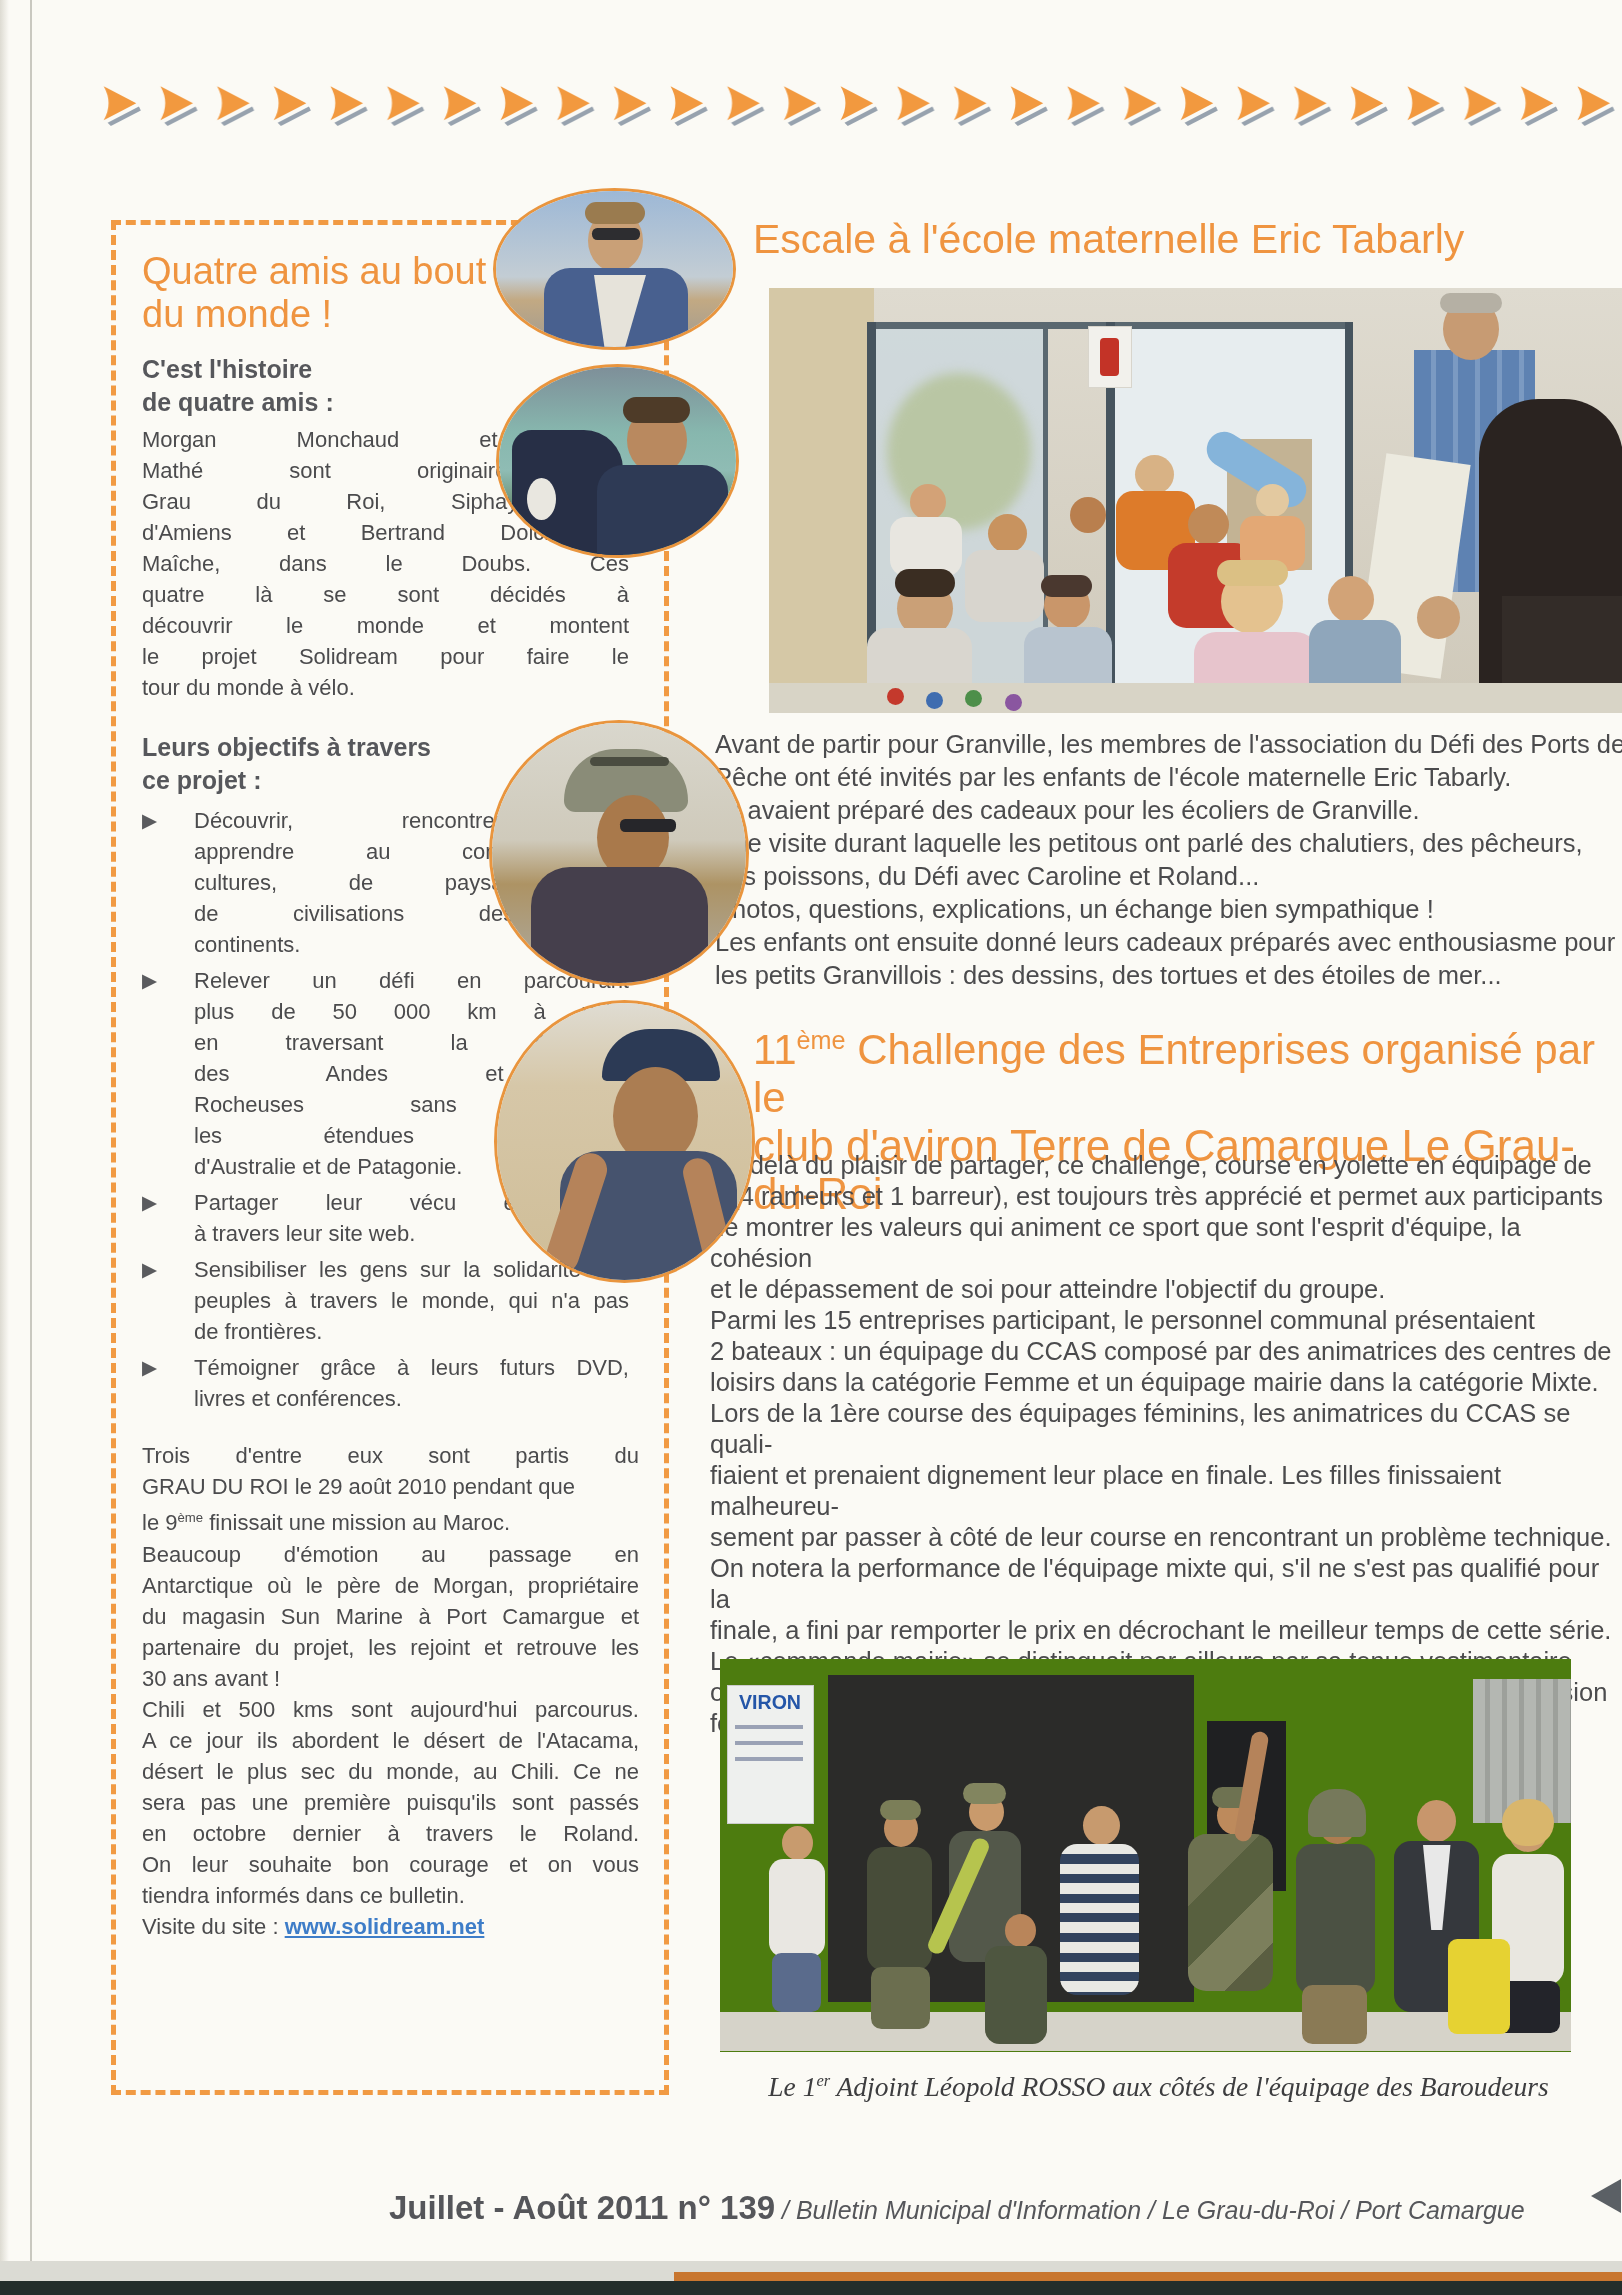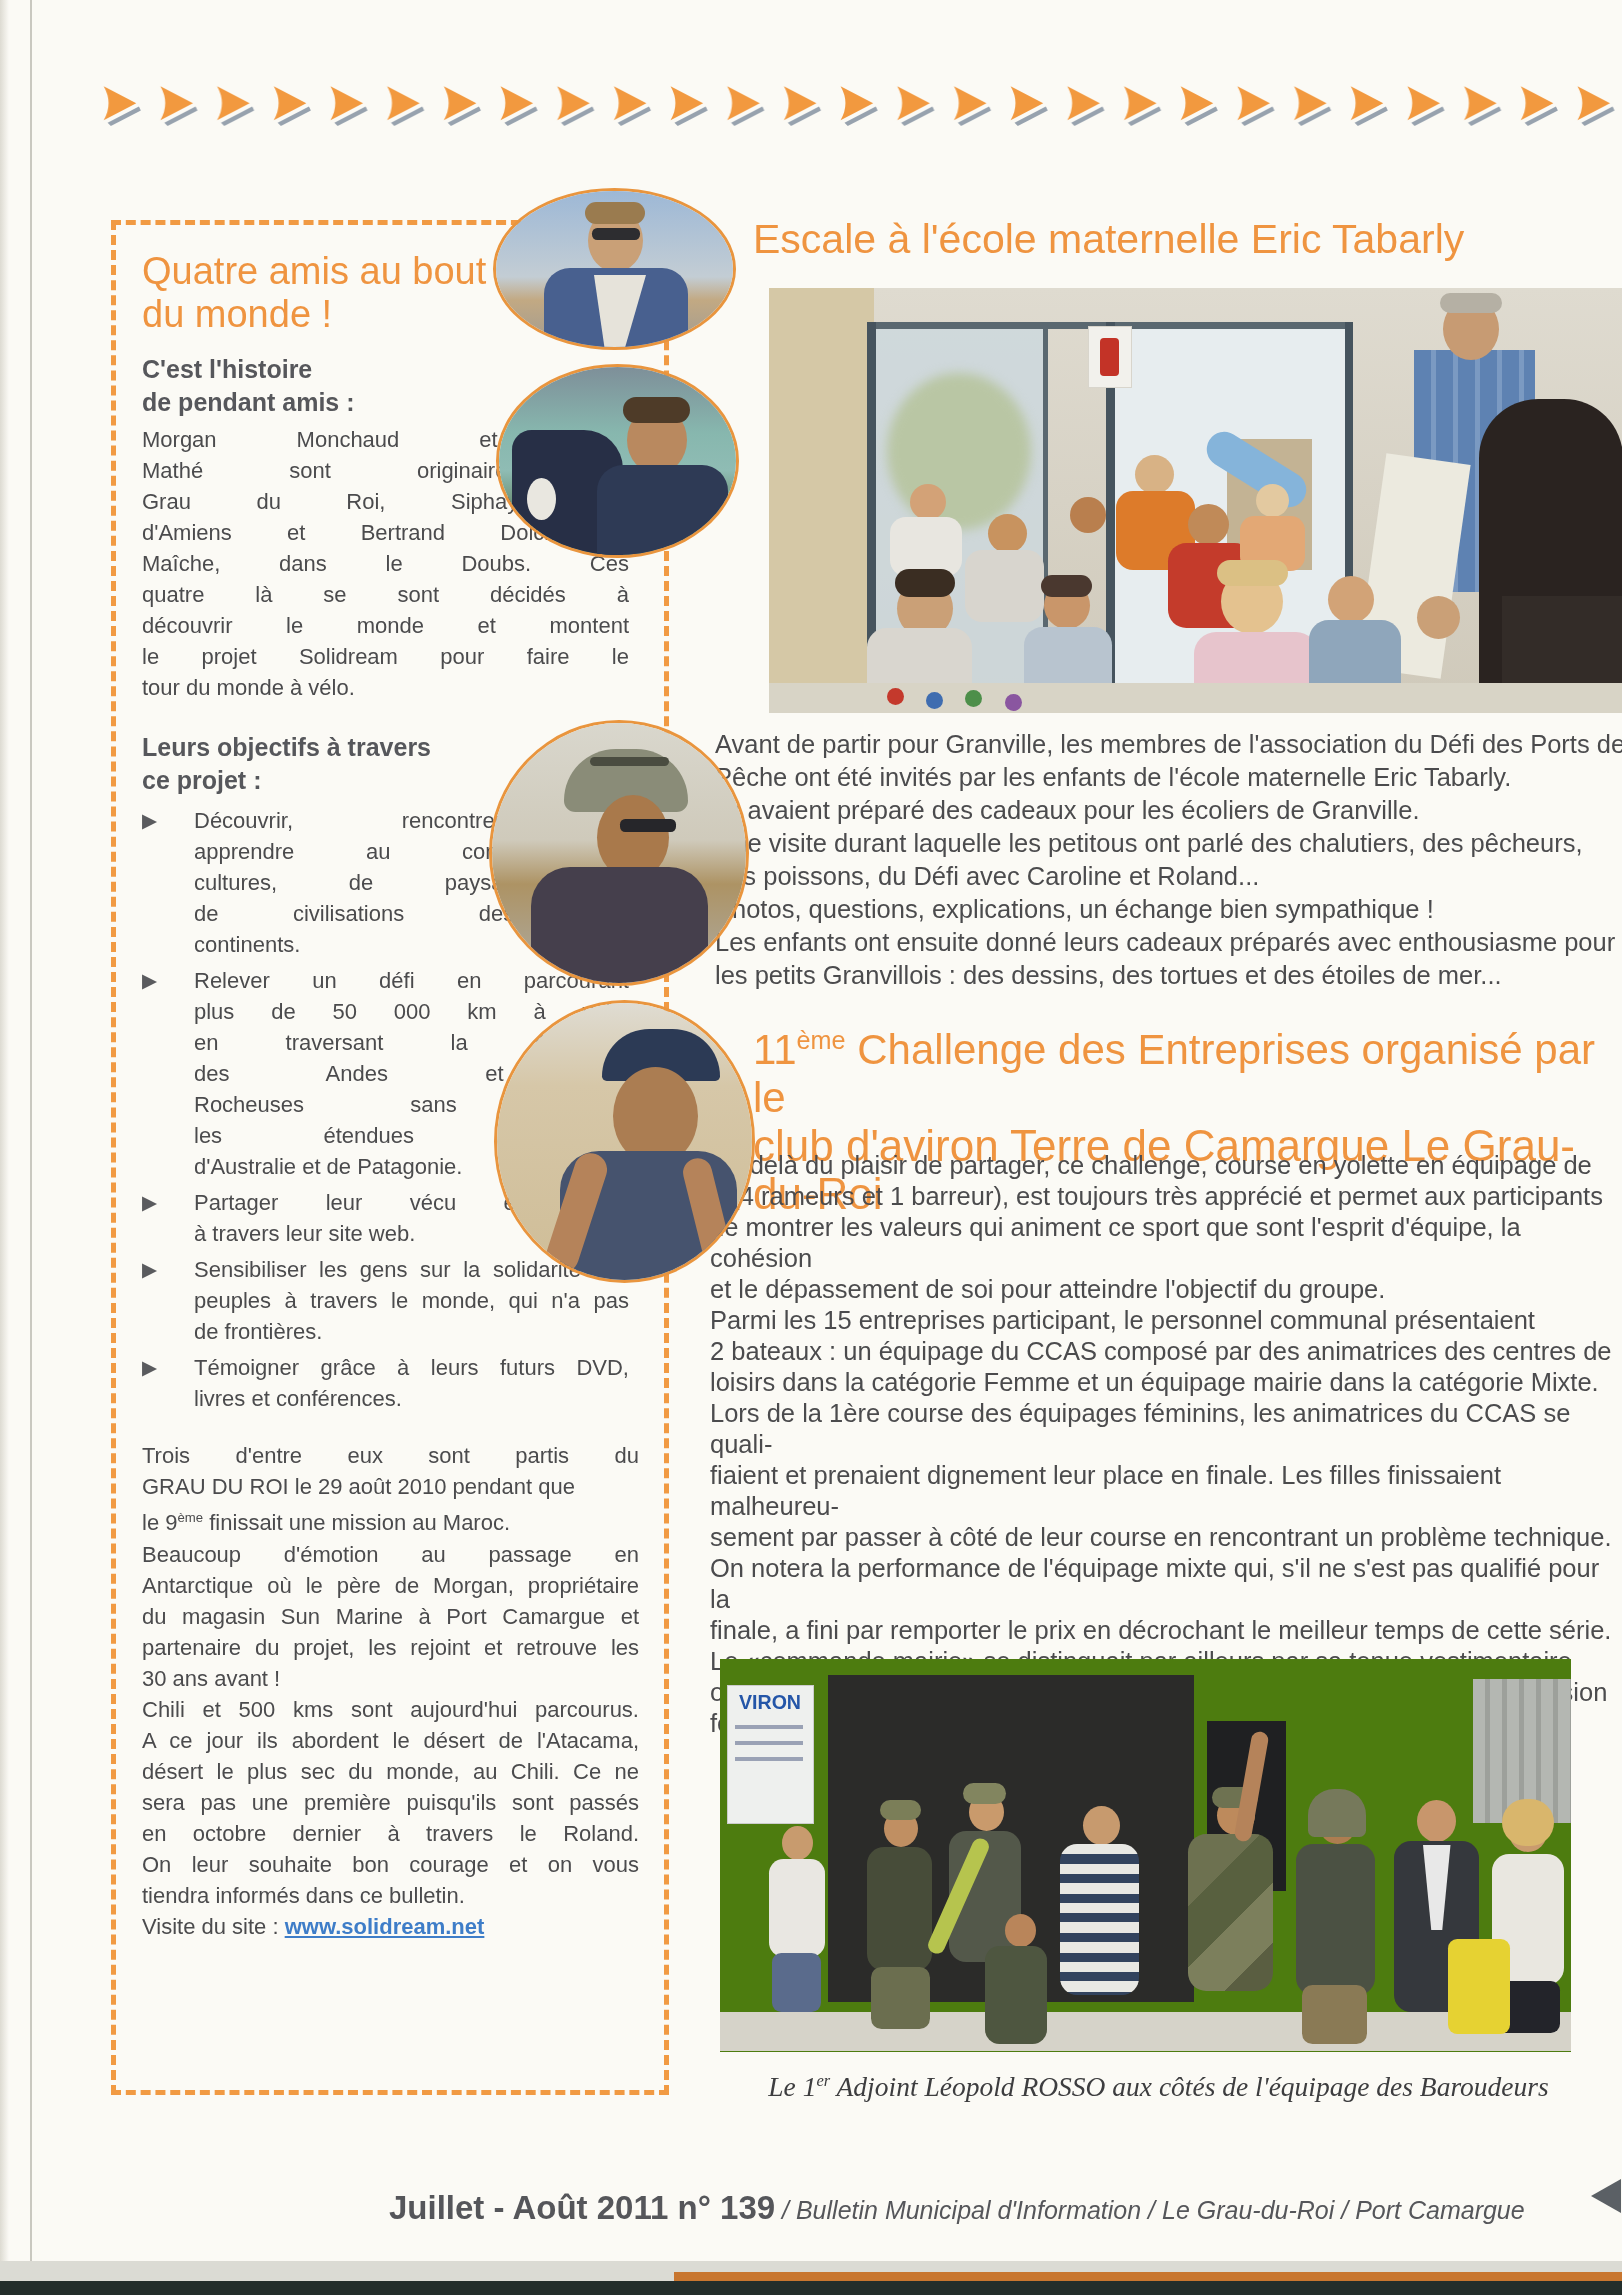--- a/index.html
+++ b/index.html
@@ -56,21 +56,21 @@
         <path d="M10 2 L60 28 L10 54 Q25 28 10 2 Z" fill="#f2993f"></path>
       </pattern>
     </defs>
     <rect width="2337" height="66" fill="url(#arw)"></rect>
   </svg>
 
   <div class="dashed-box">
     <div class="l-title">Quatre amis au bout
 du monde !</div>
     <div class="l-sub">C'est l'histoire
-de pendant amis :</div>
+de quatre amis :</div>
     <div class="l-body intro jlines">
         <div class="jl">Morgan Monchaud et Brian</div>
         <div class="jl">Mathé sont originaires du</div>
         <div class="jl">Grau du Roi, Siphay Vera</div>
         <div class="jl">d'Amiens et Bertrand Dolci de</div>
         <div class="jl">Maîche, dans le Doubs. Ces</div>
         <div class="jl">quatre là se sont décidés à</div>
         <div class="jl">découvrir le monde et montent</div>
         <div class="jl">le projet Solidream pour faire le</div>
         <div>tour du monde à vélo.</div>

